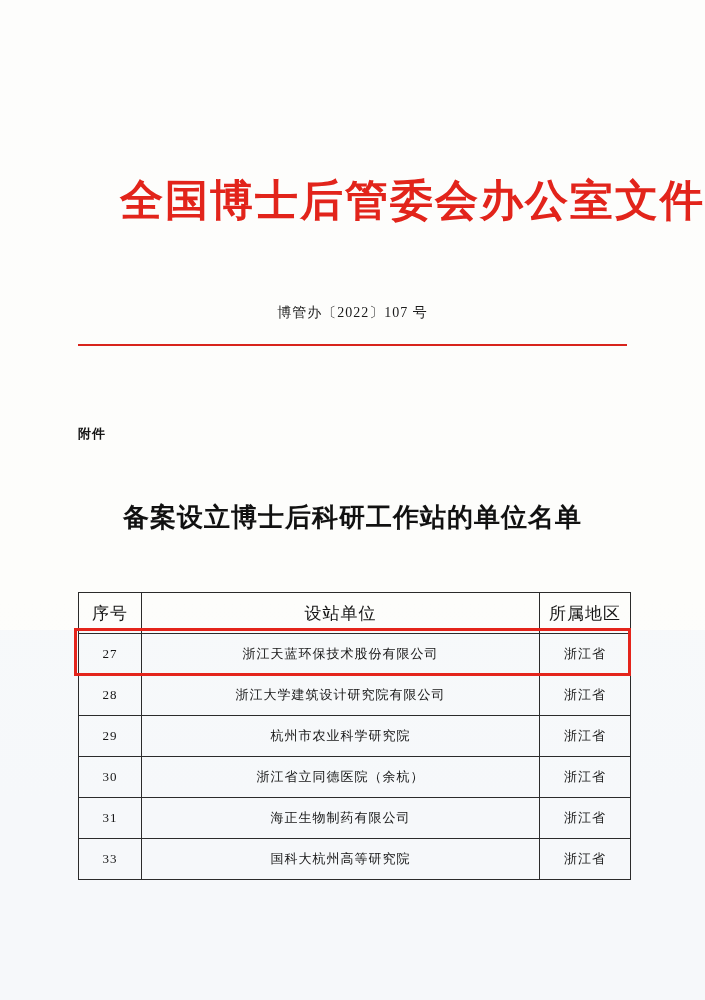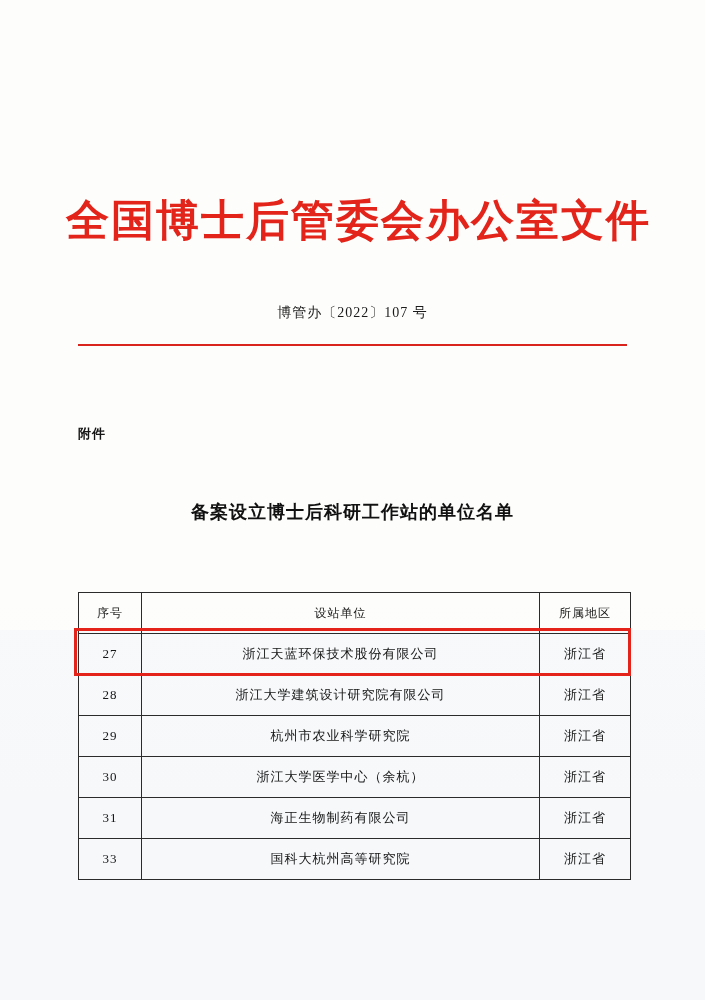--- a/index.html
+++ b/index.html
@@ -23,23 +23,23 @@
   .scan-tint {
     position: absolute;
     left: 0; right: 0;
     top: 630px; bottom: 0;
     background: #f4f7fa;
     opacity: 0.75;
     pointer-events: none;
   }
   .doc-title {
     position: absolute;
-    top: 192px;
+    top: 172px;
     left: 0; right: 0;
-    text-align: center;
+    text-align: right;
     color: #e2241b;
     font-family: "Liberation Serif", serif;
     font-weight: bold;
     font-size: 43px;
     letter-spacing: 2px;
     white-space: nowrap;
     margin-left: 12px;
   }
   .doc-number {
     position: absolute;
@@ -65,21 +65,21 @@
     font-size: 13px;
     font-weight: bold;
     color: #141414;
     letter-spacing: 1px;
   }
   .list-title {
     position: absolute;
     top: 500px;
     left: 0; right: 0;
     text-align: center;
-    font-size: 18px;
+    font-size: 26px;
     font-weight: bold;
     color: #111111;
     letter-spacing: 1px;
   }
   table.unit-table {
     position: absolute;
     top: 592px;
     left: 78px;
     width: 549px;
     border-collapse: collapse;
@@ -90,21 +90,21 @@
     height: 40px;
     font-size: 13px;
     color: #151515;
     text-align: center;
     font-weight: normal;
     font-family: "Liberation Serif", serif;
     letter-spacing: 1px;
     padding: 0;
   }
   table.unit-table thead td {
-    font-size: 12px;
+    font-size: 17px;
   }
   .col-no { width: 62px; }
   .col-unit { width: 397px; }
   .col-region { width: 90px; }
   .highlight-box {
     position: absolute;
     left: 74px;
     top: 628px;
     width: 557px;
     height: 48px;
@@ -149,21 +149,21 @@
         <td class="col-unit">浙江大学建筑设计研究院有限公司</td>
         <td class="col-region">浙江省</td>
       </tr>
       <tr>
         <td class="col-no">29</td>
         <td class="col-unit">杭州市农业科学研究院</td>
         <td class="col-region">浙江省</td>
       </tr>
       <tr>
         <td class="col-no">30</td>
-        <td class="col-unit">浙江大学医学中心（余杭）</td>
+        <td class="col-unit">浙江省立同德医院（余杭）</td>
         <td class="col-region">浙江省</td>
       </tr>
       <tr>
         <td class="col-no">31</td>
         <td class="col-unit">海正生物制药有限公司</td>
         <td class="col-region">浙江省</td>
       </tr>
       <tr>
         <td class="col-no">33</td>
         <td class="col-unit">国科大杭州高等研究院</td>

